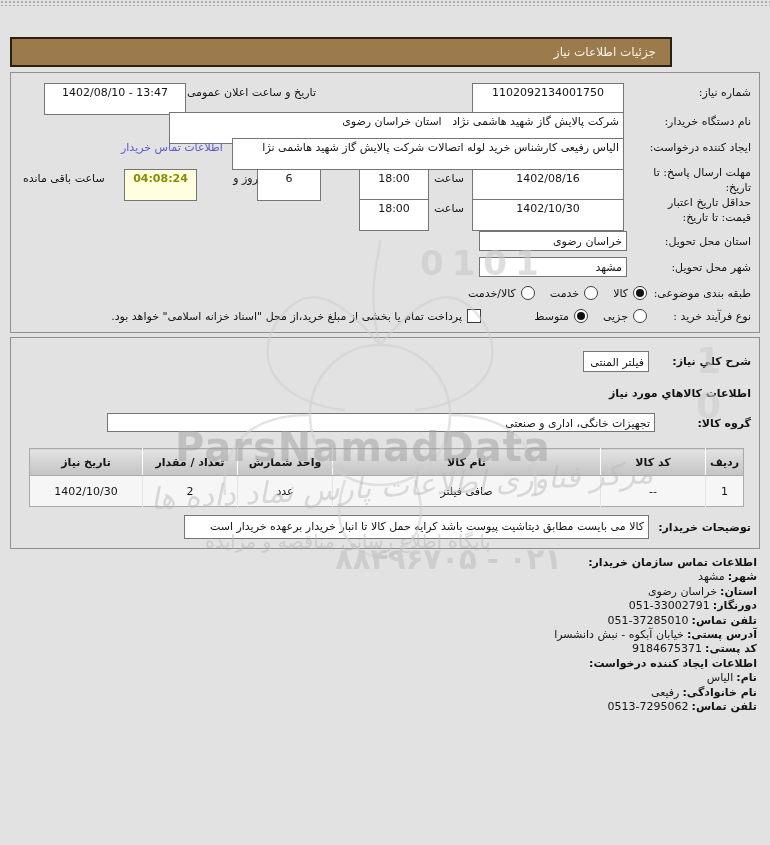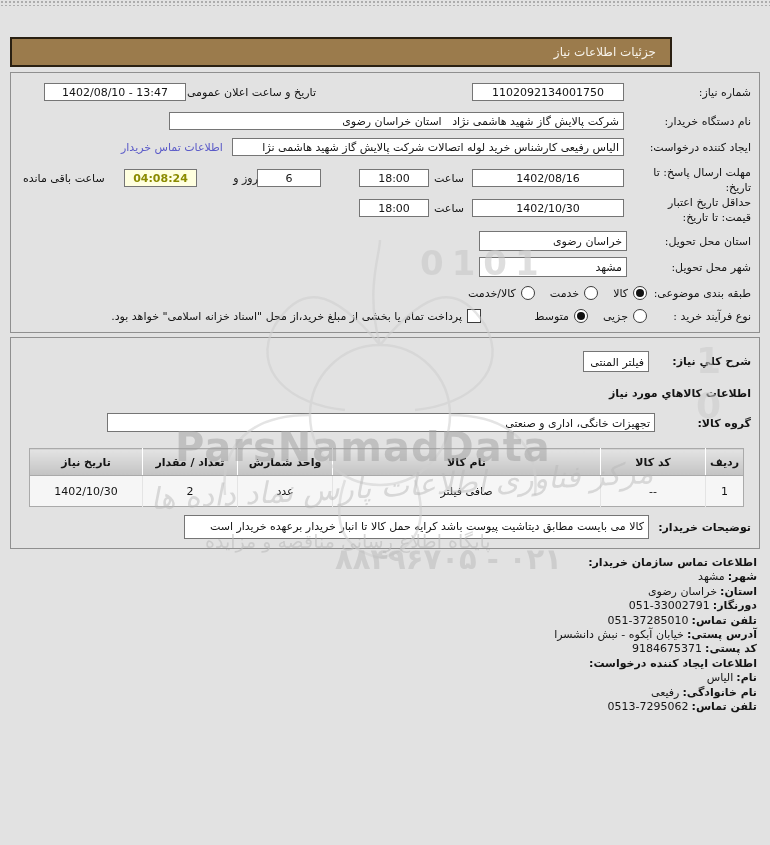--- a/index.html
+++ b/index.html
@@ -16,21 +16,21 @@
   .titlebar{position:absolute;top:28px;left:10px;width:662px;height:30px;
     box-sizing:border-box;background:#9b7b4c;border:2px solid #2a2012;
     color:#f7f3ea;font-size:12px;line-height:26px;padding:0 14px;text-align:right;margin-top:9px;}
   
   .panel{position:absolute;left:10px;width:750px;box-sizing:border-box;
     border:1px solid #8f8f8f;background:#e2e2e2;}
   #panel1{top:72px;height:261px;}
   #panel2{top:337px;height:212px;}
   .lbl{position:absolute;white-space:nowrap;height:16px;line-height:16px;}
   .b{font-weight:bold;}
-  .box{position:absolute;background:#fff;border:1px solid #757575;height:18px;
+  .box{position:absolute;background:#fff;border:1px solid #757575;height:32px;
     line-height:18px;box-sizing:border-box;overflow:hidden;white-space:nowrap;}
   .center{text-align:center;}
   .rv{text-align:right;padding:0 4px;}
   .pre{white-space:pre;}
   .ltr{direction:ltr;unicode-bidi:embed;display:inline-block;width:100%;}
   .link{position:absolute;color:#5a5ac8;cursor:pointer;height:16px;line-height:16px;white-space:nowrap;}
   .countdown{background:#ffffdf;color:#8b8b00;font-weight:bold;}
   
   .rgroup{position:absolute;display:flex;direction:rtl;gap:15px;align-items:center;height:16px;}
   .ritem{display:flex;direction:rtl;gap:5px;align-items:center;white-space:nowrap;}

